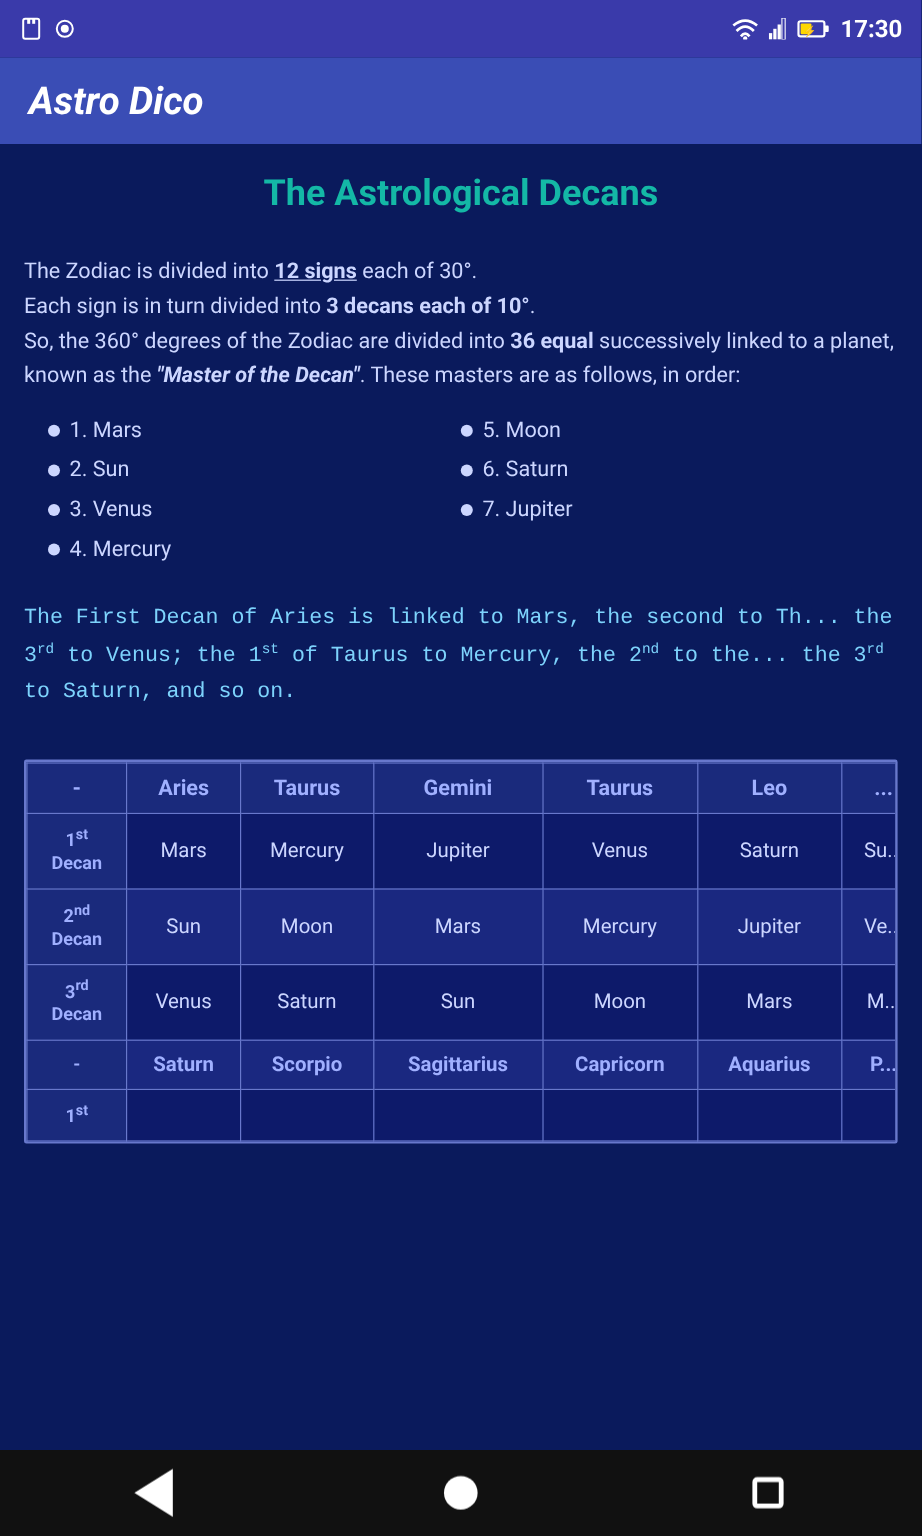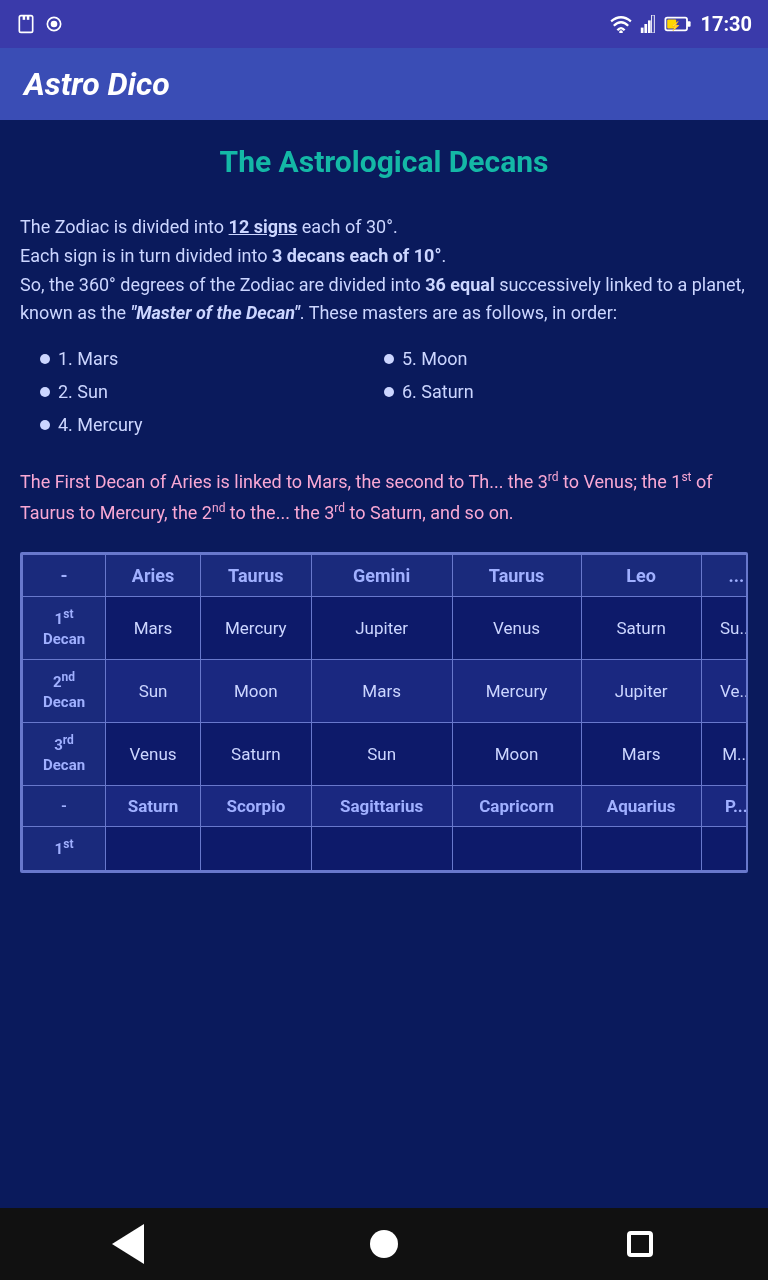--- a/index.html
+++ b/index.html
@@ -103,23 +103,24 @@
     .bullet {
       width: 10px;
       height: 10px;
       background: #ccd6ff;
       border-radius: 50%;
       flex-shrink: 0;
     }
 
     .decan-text {
       font-size: 18px;
-      color: #f9a8d4;
+      color: #7dd3fc;
       line-height: 1.7;
-      margin-bottom: 24px;
+      margin-bottom: 40px;
+      font-family: Liberation Mono, monospace;
     }
 
     sup {
       font-size: 12px;
       vertical-align: super;
     }
 
     
     .table-wrapper {
       overflow-x: auto;
@@ -266,31 +267,39 @@
       <div class="planet-item">
         <span class="bullet"></span>
         <span>1. Mars</span>
       </div>
       <div class="planet-item">
         <span class="bullet"></span>
         <span>2. Sun</span>
       </div>
       <div class="planet-item">
         <span class="bullet"></span>
+        <span>3. Venus</span>
+      </div>
+      <div class="planet-item">
+        <span class="bullet"></span>
         <span>4. Mercury</span>
       </div>
     </div>
     <div class="planet-col">
       <div class="planet-item">
         <span class="bullet"></span>
         <span>5. Moon</span>
       </div>
       <div class="planet-item">
         <span class="bullet"></span>
         <span>6. Saturn</span>
+      </div>
+      <div class="planet-item">
+        <span class="bullet"></span>
+        <span>7. Jupiter</span>
       </div>
     </div>
   </div>
 
   <p class="decan-text">
     The First Decan of Aries is linked to Mars, the second to Th... the 3<sup>rd</sup> to Venus; the 1<sup>st</sup> of Taurus to Mercury, the 2<sup>nd</sup> to the... the 3<sup>rd</sup> to Saturn, and so on.
   </p>
 
   <div class="table-wrapper">
     <table>

